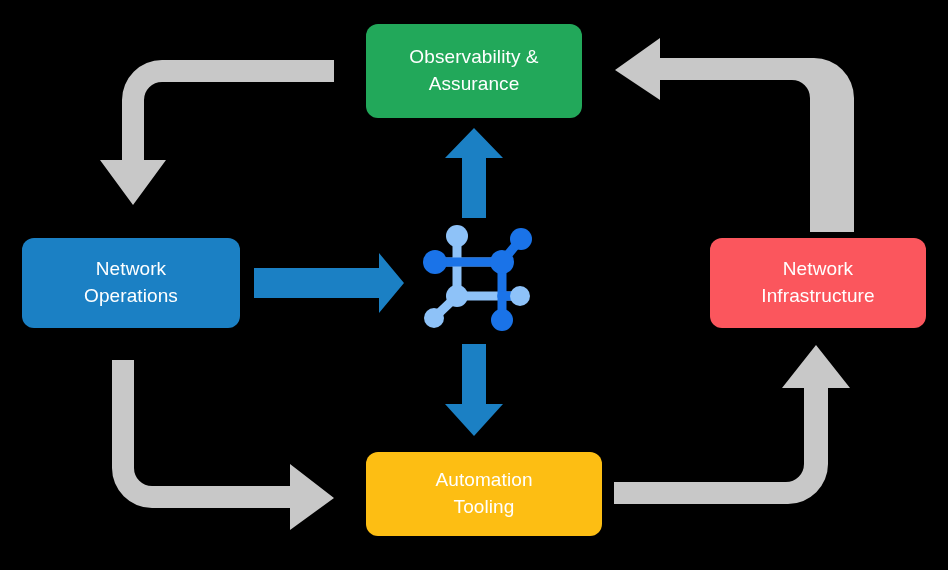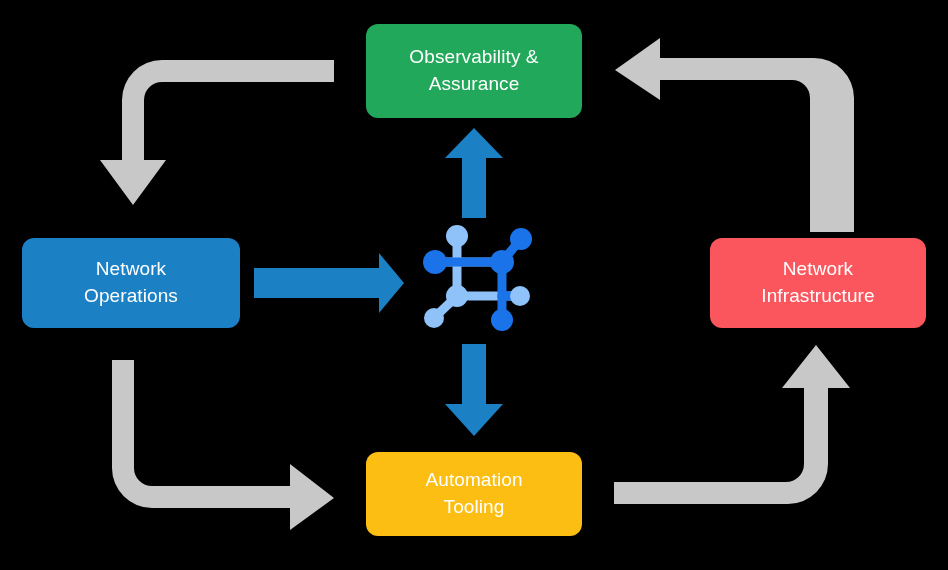--- a/index.html
+++ b/index.html
@@ -41,21 +41,21 @@
   }
   #box-network-operations {
     left: 22px;   top: 238px;  width: 218px; height: 90px;
     background: #1b80c4;
   }
   #box-network-infrastructure {
     left: 710px;  top: 238px;  width: 216px; height: 90px;
     background: #fb565d;
   }
   #box-automation-tooling {
-    left: 366px;  top: 452px;  width: 216px; height: 84px;
+    left: 366px;  top: 452px;  width: 236px; height: 84px;
     background: #fdbe13;
   }
   .svg-layer {
     position: absolute;
     left: 0; top: 0;
     width: 948px;
     height: 570px;
     pointer-events: none;
   }
   .svg-layer > * { pointer-events: auto; }

